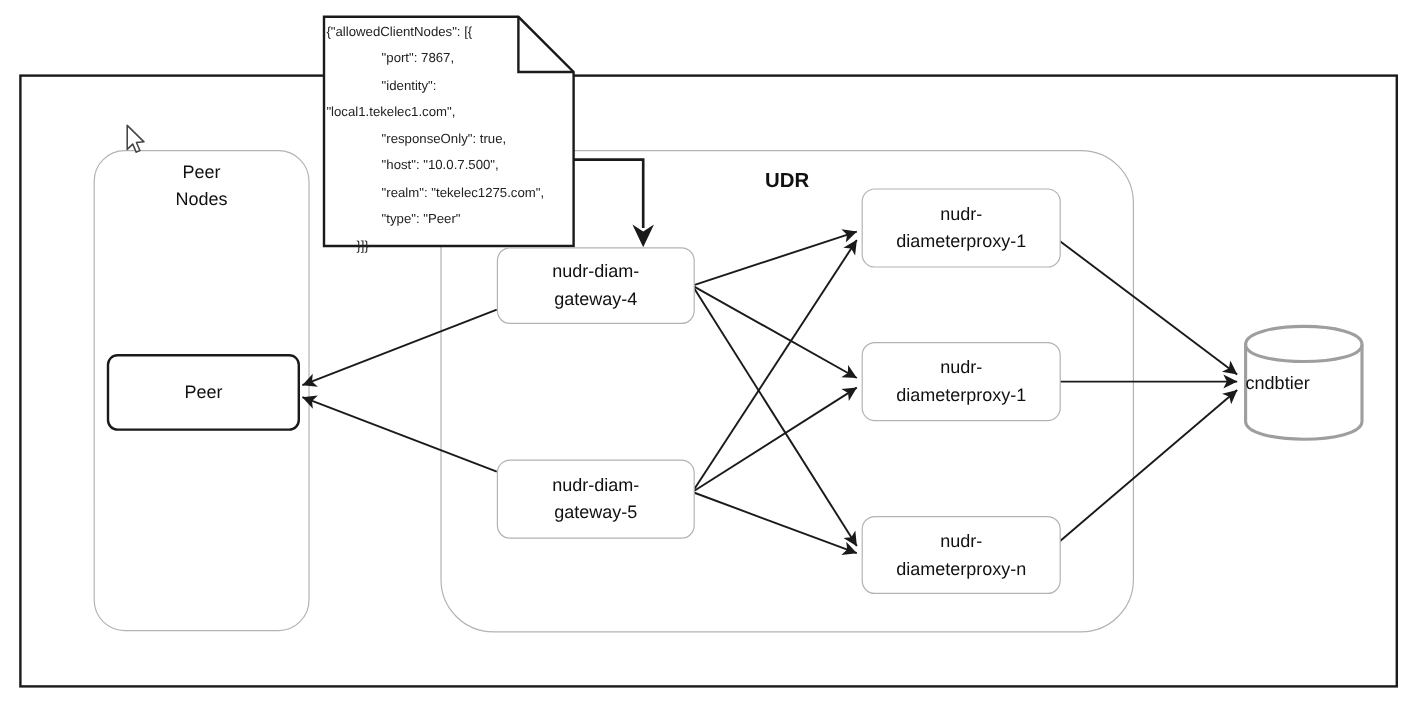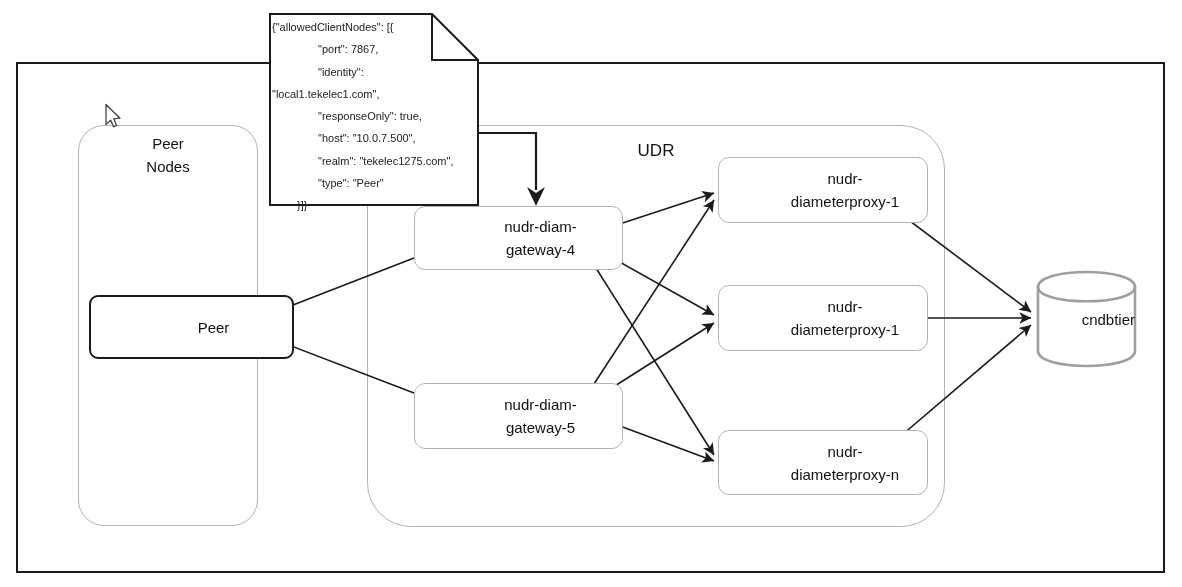--- a/index.html
+++ b/index.html
@@ -14,40 +14,40 @@
   }
   
   .container{
     position:absolute;background:#ffffff;border:1px solid #b3b3b3;z-index:1;
   }
   .container .container-label{
     position:absolute;left:0;right:0;text-align:center;
     font-size:15px;line-height:23px;color:#111;
   }
   #peer-nodes-container{left:78px;top:125px;width:178px;height:399px;border-radius:26px;}
-  #udr-container{left:367px;top:125px;width:576px;height:400px;border-radius:44px;}
+  #udr-container{left:367px;top:125px;width:576px;height:400px;border-radius:44px;font-weight:bold;}
   #udr-container .container-label{top:14px;font-size:17px;line-height:22px;}
   #peer-nodes-container .container-label{top:6px;}
   
   svg.layer{position:absolute;left:0;top:0;z-index:3;pointer-events:none;}
   
   .node{
     position:absolute;background:#ffffff;border:1px solid #b3b3b3;border-radius:11px;
     display:flex;flex-direction:column;align-items:center;justify-content:center;
-    font-size:15px;line-height:23px;text-align:center;z-index:4;padding-left:44px;
+    font-size:15px;line-height:23px;text-align:center;z-index:4;
   }
   #peer-box{left:89px;top:295px;width:157px;height:60px;border:2px solid #1a1a1a;border-radius:9px;}
   #gateway1-box{left:414px;top:206px;width:163px;height:62px;}
   #gateway2-box{left:414px;top:383px;width:163px;height:64px;}
   #proxy1-box{left:718px;top:157px;width:164px;height:64px;}
   #proxy2-box{left:718px;top:285px;width:164px;height:64px;}
   #proxy3-box{left:718px;top:430px;width:164px;height:63px;}
   
   #db-label{
-    position:absolute;left:1038px;top:309px;width:97px;text-align:right;
+    position:absolute;left:1038px;top:309px;width:97px;text-align:left;
     font-size:15px;line-height:22px;z-index:5;
   }
   
   #note-text{
     position:absolute;left:270px;top:16px;width:208px;z-index:6;
     font-size:11px;line-height:22.3px;white-space:nowrap;color:#222;
   }
   #note-text .ln{display:block;}
   #note-text .ind-a{margin-left:2px;}
   #note-text .ind-b{margin-left:48px;}

